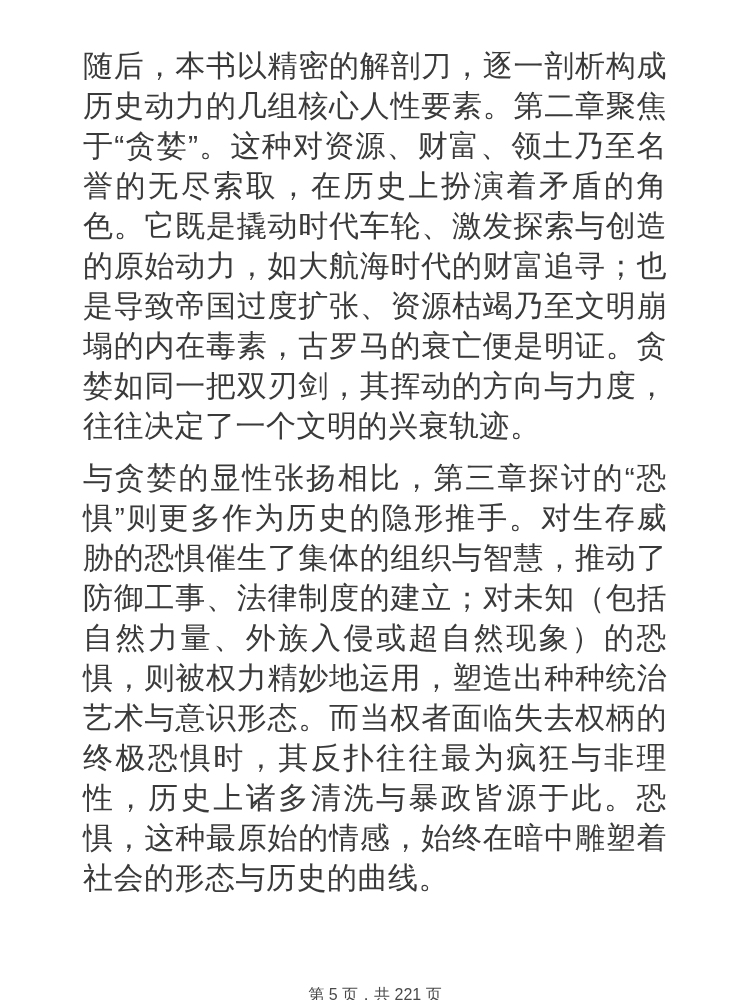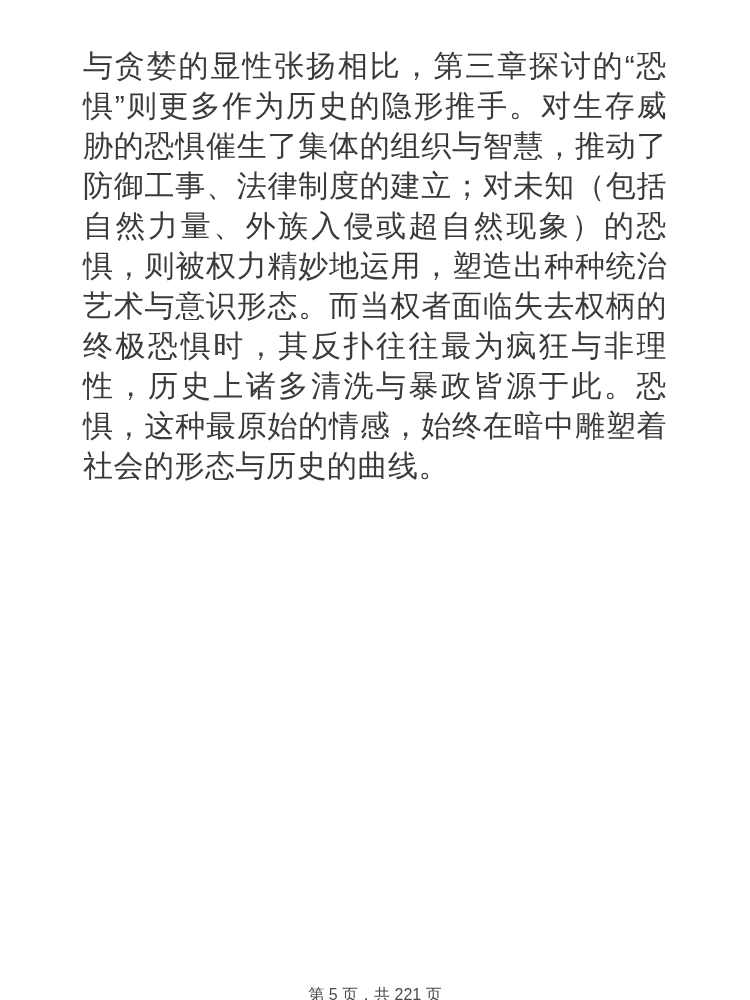--- a/index.html
+++ b/index.html
@@ -48,16 +48,17 @@
     line-height: 22px;
     color: #4a4a4a;
     margin-top: 40px;
   }
 </style>
 </head>
 <body>
 
 <div class="page">
   <div class="content">
+    <p>随后，本书以精密的解剖刀，逐一剖析构成历史动力的几组核心人性要素。第二章聚焦于“贪婪”。这种对资源、财富、领土乃至名誉的无尽索取，在历史上扮演着矛盾的角色。它既是撬动时代车轮、激发探索与创造的原始动力，如大航海时代的财富追寻；也是导致帝国过度扩张、资源枯竭乃至文明崩塌的内在毒素，古罗马的衰亡便是明证。贪婪如同一把双刃剑，其挥动的方向与力度，往往决定了一个文明的兴衰轨迹。</p>
     <p>与贪婪的显性张扬相比，第三章探讨的“恐惧”则更多作为历史的隐形推手。对生存威胁的恐惧催生了集体的组织与智慧，推动了防御工事、法律制度的建立；对未知（包括自然力量、外族入侵或超自然现象）的恐惧，则被权力精妙地运用，塑造出种种统治艺术与意识形态。而当权者面临失去权柄的终极恐惧时，其反扑往往最为疯狂与非理性，历史上诸多清洗与暴政皆源于此。恐惧，这种最原始的情感，始终在暗中雕塑着社会的形态与历史的曲线。</p>
   </div>
   <div class="footer">第 5 页，共 221 页</div>
 </div>
 
 </body></html>

